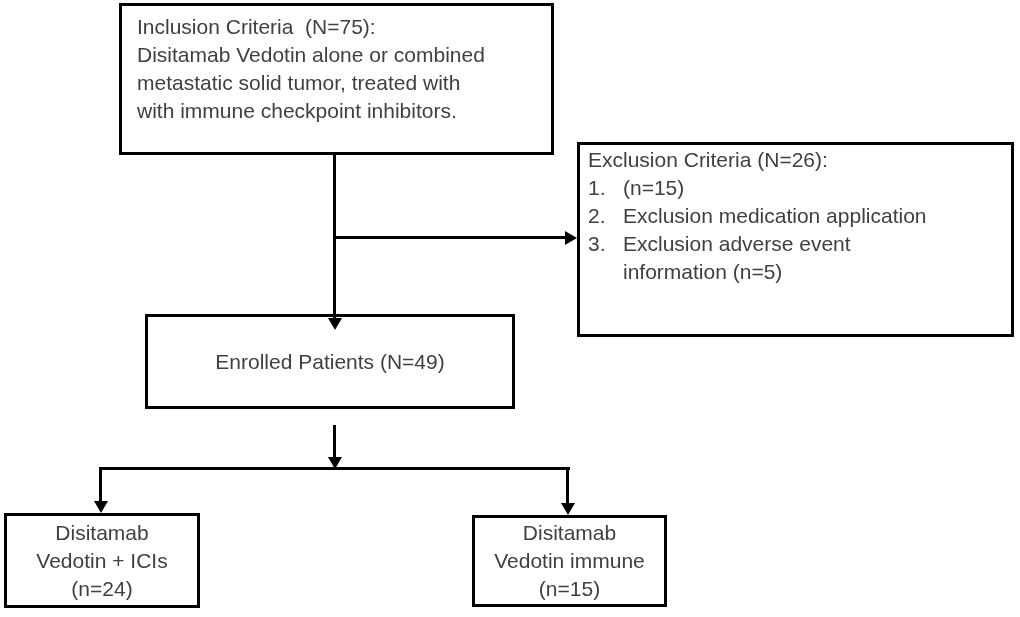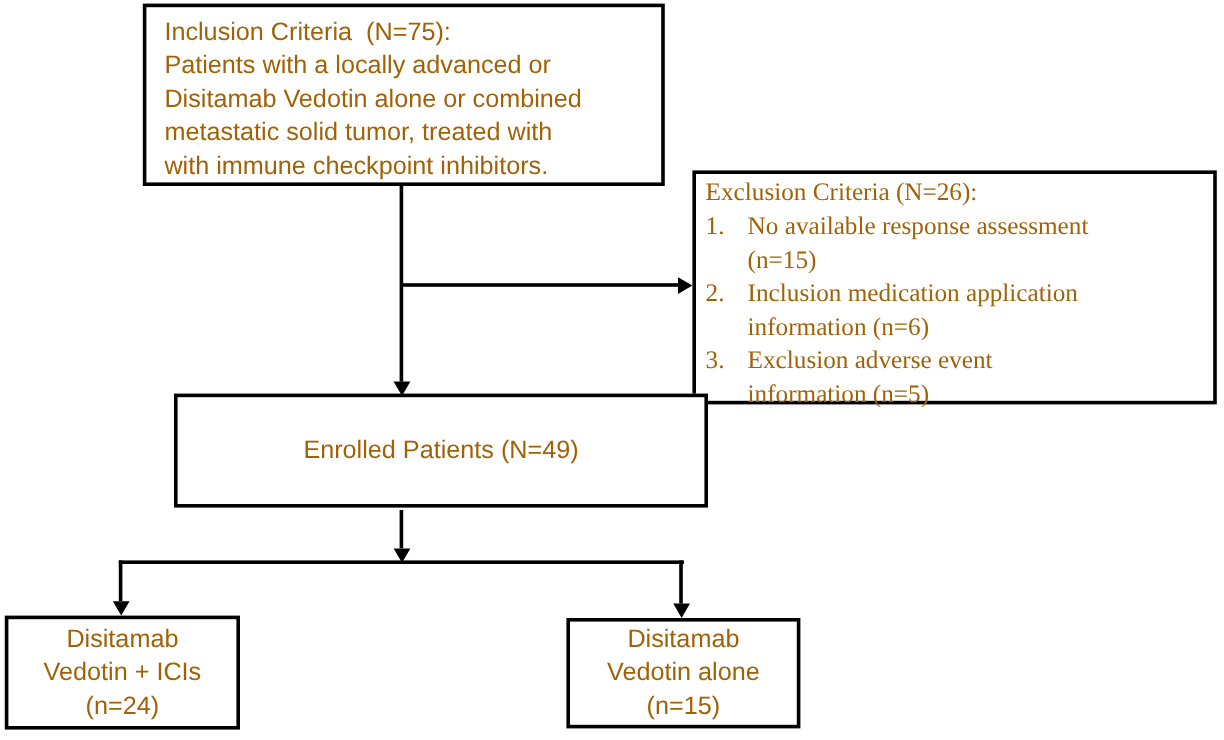--- a/index.html
+++ b/index.html
@@ -6,21 +6,21 @@
     margin: 0;
     padding: 0;
     background: #ffffff;
   }
   .canvas {
     position: relative;
     width: 1020px;
     height: 617px;
     background: #ffffff;
     font-family: "Liberation Sans", "DejaVu Sans", sans-serif;
-    color: #a16207;
+    color: #404040;
     overflow: hidden;
   }
   .fbox {
     position: absolute;
     box-sizing: border-box;
     border: 3px solid #000000;
     background: #ffffff;
     font-size: 21px;
     line-height: 28px;
   }
@@ -28,28 +28,27 @@
 
   #box-inclusion {
     left: 119px; top: 3px; width: 435px; height: 152px;
     padding: 7px 4px 0 15px;
     text-align: left;
   }
   #box-exclusion {
     left: 577px; top: 142px; width: 437px; height: 195px;
     padding: 1px 2px 0 8px;
     text-align: left;
-    font-family: Liberation Serif, serif;
   }
   .excl-item { display: flex; }
   .excl-num { flex: 0 0 35px; }
   .excl-body { flex: 1 1 auto; }
 
   #box-enrolled {
-    left: 145px; top: 328px; width: 445px; height: 95px;
+    left: 145px; top: 314px; width: 370px; height: 95px;
     display: flex; align-items: center; justify-content: center;
     text-align: center;
   }
   #box-arm-left {
     left: 4px; top: 513px; width: 196px; height: 95px;
     display: flex; flex-direction: column; justify-content: center;
     text-align: center;
   }
   #box-arm-right {
     left: 472px; top: 515px; width: 195px; height: 92px;
@@ -71,40 +70,37 @@
     border-left: 12px solid #000000;
   }
 </style>
 </head>
 <body>
 
 <div class="canvas">
 
   <div class="fbox" id="box-inclusion">
     <div class="box-line">Inclusion Criteria  (N=75):</div>
-    <div class="box-line">Patients with a locally advanced or</div>
     <div class="box-line">Disitamab Vedotin alone or combined</div>
     <div class="box-line">metastatic solid tumor, treated with</div>
     <div class="box-line">with immune checkpoint inhibitors.</div>
   </div>
 
   <div class="fbox" id="box-exclusion">
     <div class="box-line">Exclusion Criteria (N=26):</div>
     <div class="excl-item">
       <div class="excl-num box-line">1.</div>
       <div class="excl-body">
-        <div class="box-line">No available response assessment</div>
         <div class="box-line">(n=15)</div>
       </div>
     </div>
     <div class="excl-item">
       <div class="excl-num box-line">2.</div>
       <div class="excl-body">
-        <div class="box-line">Inclusion medication application</div>
-        <div class="box-line">information (n=6)</div>
+        <div class="box-line">Exclusion medication application</div>
       </div>
     </div>
     <div class="excl-item">
       <div class="excl-num box-line">3.</div>
       <div class="excl-body">
         <div class="box-line">Exclusion adverse event</div>
         <div class="box-line">information (n=5)</div>
       </div>
     </div>
   </div>
@@ -114,21 +110,21 @@
   </div>
 
   <div class="fbox" id="box-arm-left">
     <div class="box-line">Disitamab</div>
     <div class="box-line">Vedotin + ICIs</div>
     <div class="box-line">(n=24)</div>
   </div>
 
   <div class="fbox" id="box-arm-right">
     <div class="box-line">Disitamab</div>
-    <div class="box-line">Vedotin alone</div>
+    <div class="box-line">Vedotin immune</div>
     <div class="box-line">(n=15)</div>
   </div>
 
   <div class="cline" style="left:333px; top:155px; width:3px; height:163px;"></div>
   <div class="ah-down" style="left:328px; top:318px;"></div>
 
   <div class="cline" style="left:334px; top:236px; width:231px; height:3px;"></div>
   <div class="ah-right" style="left:565px; top:231px;"></div>
 
   <div class="cline" style="left:333px; top:425px; width:3px; height:32px;"></div>

